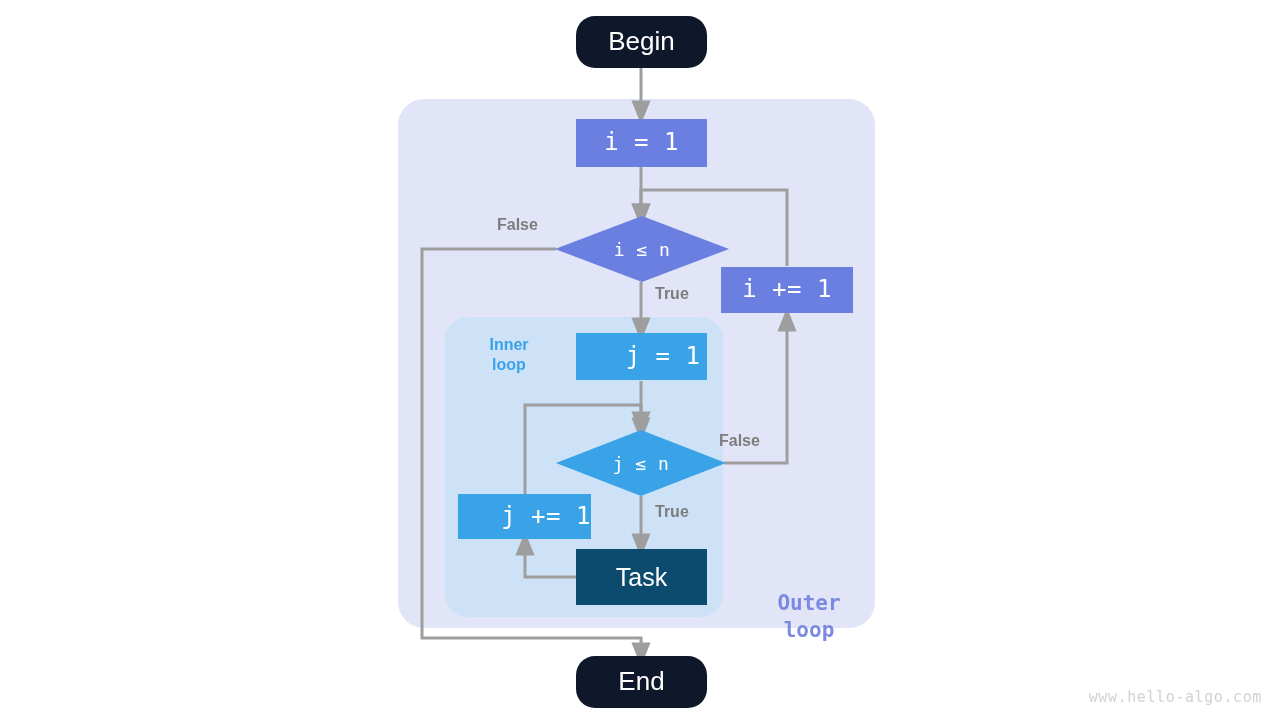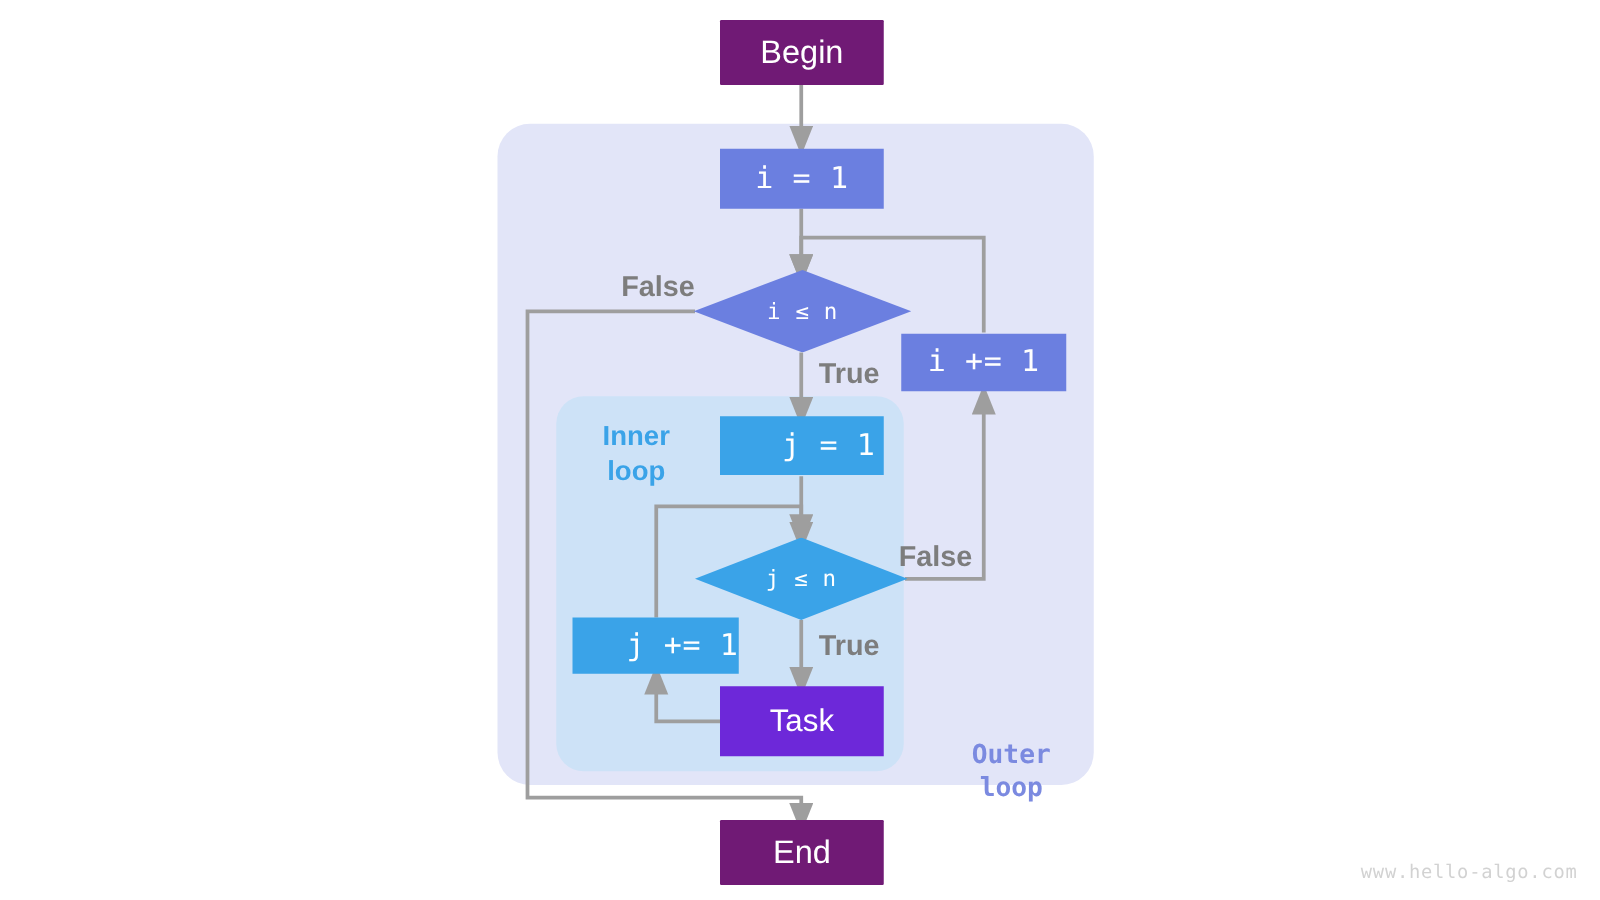--- a/index.html
+++ b/index.html
@@ -48,22 +48,22 @@
     display: flex;
     align-items: center;
     justify-content: center;
     color: #ffffff;
     text-align: center;
     line-height: 1.05;
     user-select: none;
   }
 
   .node-terminal {
-    background: #701a75;
-    border-radius: 1px;
+    background: #0f172a;
+    border-radius: 19px;
     font-family: "Liberation Sans", sans-serif;
     font-size: 26px;
     font-weight: 400;
   }
 
   .node-proc-outer {
     background: #6b7fe0;
     font-family: "DejaVu Sans Mono", monospace;
     font-size: 24px;
     font-weight: 400;
@@ -74,21 +74,21 @@
   .node-proc-inner {
     background: #3aa3e8;
     font-family: "DejaVu Sans Mono", monospace;
     font-size: 24px;
     font-weight: 400;
     letter-spacing: 0.5px;
     padding-left: 43px;
   }
 
   .node-task {
-    background: #6d28d9;
+    background: #0c4a6e;
     font-family: "Liberation Sans", sans-serif;
     font-size: 25px;
     font-weight: 400;
   }
 
   
   .diamond {
     position: absolute;
   }
   .diamond .diamond-shape {
@@ -111,38 +111,38 @@
     user-select: none;
   }
   .diamond-outer .diamond-shape { background: #6b7fe0; }
   .diamond-inner .diamond-shape { background: #3aa3e8; }
 
   
   .edge-label {
     position: absolute;
     color: #7d7d7d;
     font-family: "Liberation Sans", sans-serif;
-    font-size: 23px;
+    font-size: 16px;
     font-weight: bold;
     white-space: nowrap;
     user-select: none;
   }
 
   
   .region-label {
     position: absolute;
     text-align: center;
     white-space: pre-line;
     user-select: none;
     line-height: 1.28;
   }
   .region-label-inner {
     color: #3aa3e8;
     font-family: "Liberation Sans", sans-serif;
-    font-size: 22px;
+    font-size: 16px;
     font-weight: bold;
   }
   .region-label-outer {
     color: #7b8ae0;
     font-family: "DejaVu Sans Mono", monospace;
     font-size: 21px;
     font-weight: bold;
     margin-top: 32px;
   }
 

